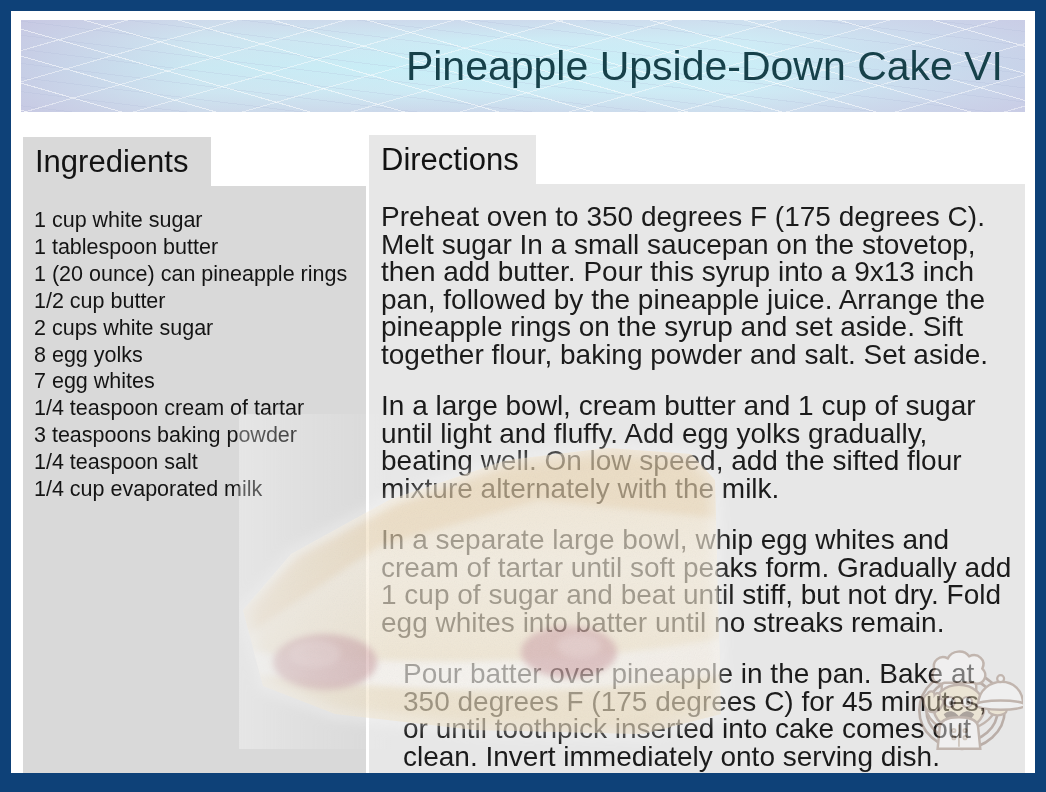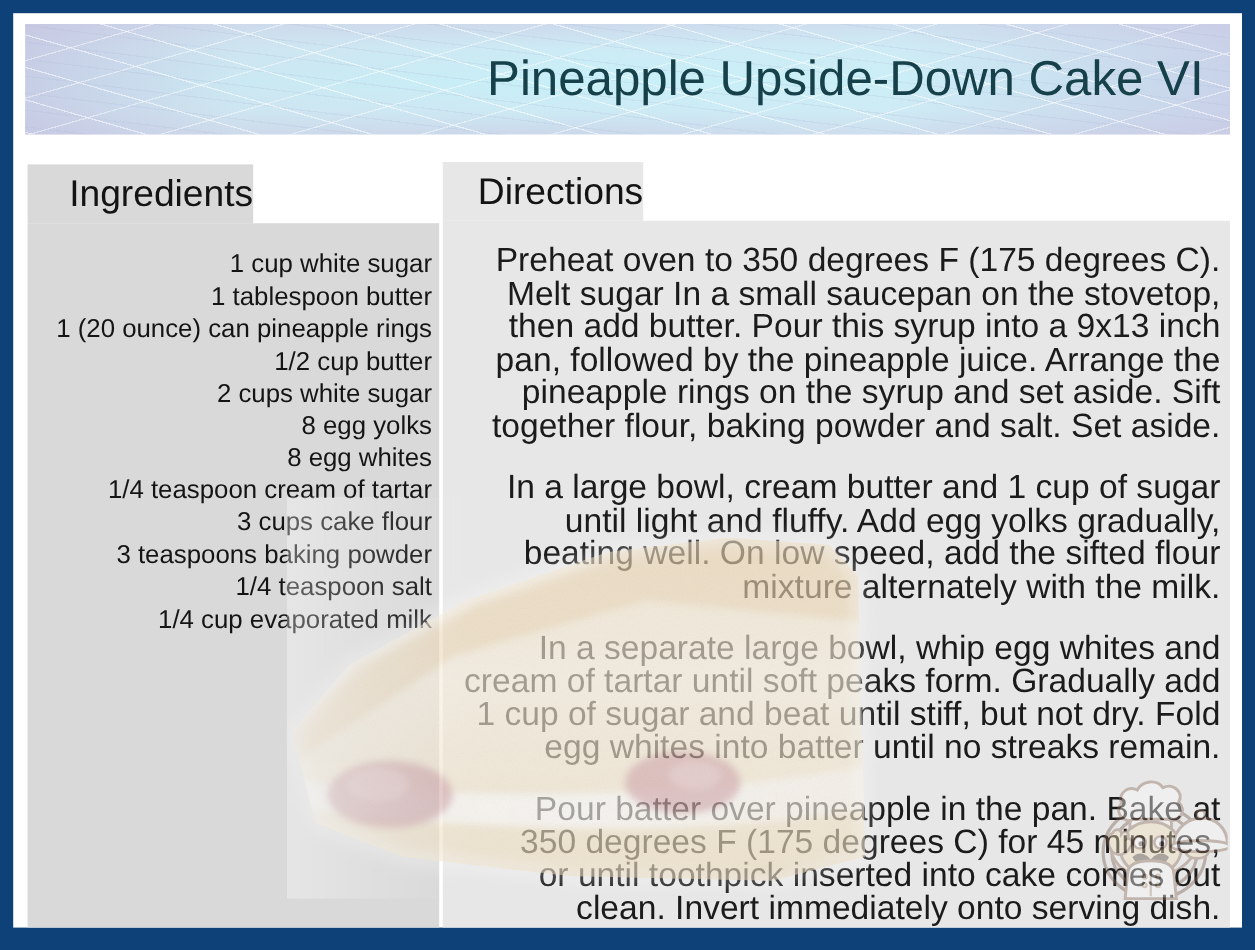--- a/index.html
+++ b/index.html
@@ -8,21 +8,20 @@
     background: #ffffff;
   }
   #card {
     position: relative;
     width: 1046px;
     height: 792px;
     box-sizing: border-box;
     background: #0e4178;
     font-family: "Liberation Sans", sans-serif;
     overflow: hidden;
-    text-align: right;
   }
   
   .page {
     position: absolute;
     left: 11px;
     top: 11px;
     width: 1024px;
     height: 762px;
     background: #ffffff;
     overflow: hidden;
@@ -180,23 +179,22 @@
     </div>
 
     <div class="panel panel-ingredients">
       <ul class="ing-list" id="ingredients-list">
           <li>1 cup white sugar</li>
           <li>1 tablespoon butter</li>
           <li>1 (20 ounce) can pineapple rings</li>
           <li>1/2 cup butter</li>
           <li>2 cups white sugar</li>
           <li>8 egg yolks</li>
-          <li>8 egg whites</li>
+          <li>7 egg whites</li>
           <li>1/4 teaspoon cream of tartar</li>
-          <li>3 cups cake flour</li>
           <li>3 teaspoons baking powder</li>
           <li>1/4 teaspoon salt</li>
           <li>1/4 cup evaporated milk</li>
         </ul>
     </div>
 
     <div class="panel panel-directions">
       <div class="dir-body" id="directions-body">
           <p>Preheat oven to 350 degrees F (175 degrees C). Melt sugar In a small saucepan on the stovetop, then add butter. Pour this syrup into a 9x13 inch pan, followed by the pineapple juice. Arrange the pineapple rings on the syrup and set aside. Sift together flour, baking powder and salt. Set aside.</p>
           <p>In a large bowl, cream butter and 1 cup of sugar until light and fluffy. Add egg yolks gradually, beating well. On low speed, add the sifted flour mixture alternately with the milk.</p>

